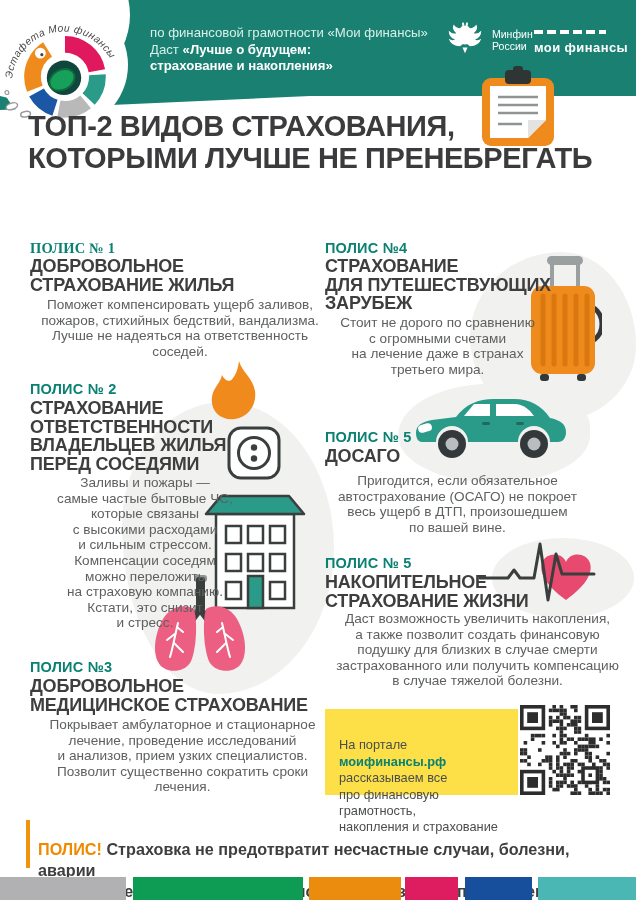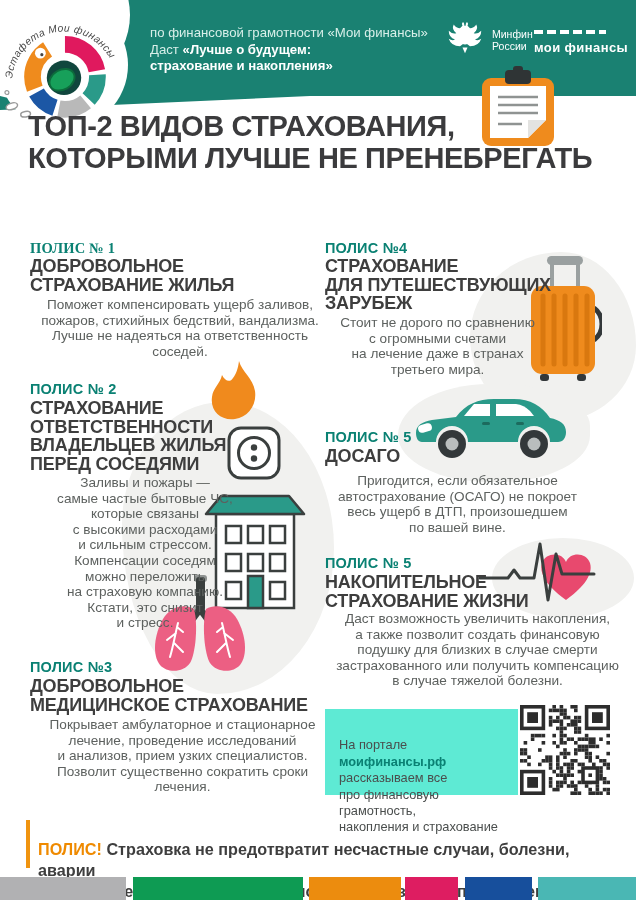--- a/index.html
+++ b/index.html
@@ -51,21 +51,21 @@
   .p4l{left:325px;top:240px;} .p4t{left:325px;top:257px;} .p4b{left:325px;top:315px;width:225px;}
   .p5l{left:325px;top:429px;} .p5t{left:325px;top:447px;} .p5b{left:325px;top:473px;width:265px;}
   .p6l{left:325px;top:555px;} .p6t{left:325px;top:573px;} .p6b{left:325px;top:611px;width:305px;}
 
   
   .flame{left:205px;top:360px;} .outlet{left:227px;top:426px;} .house{left:203px;top:492px;}
   .lungs{left:148px;top:575px;} .suitcase{left:528px;top:256px;} .car{left:412px;top:391px;}
   .heart{left:478px;top:532px;}
 
   
-  .portal-box{position:absolute;left:325px;top:709px;width:193px;height:86px;background:#5eead4;}
+  .portal-box{position:absolute;left:325px;top:709px;width:193px;height:86px;background:#fde047;}
   .portal-text{padding:12px 10px 0 14px;font-size:12.8px;line-height:16.4px;color:#4a4e4d;white-space:pre-line;}
   .portal-link{color:#0a8173;font-weight:bold;}
   .qr{position:absolute;left:520px;top:705px;width:90px;height:90px;}
 
   
   .imp-bar{position:absolute;left:26px;top:820px;width:4px;height:48px;background:#f0940f;}
   .imp-text{position:absolute;left:38px;top:818px;width:592px;font-size:16.2px;line-height:21px;
             font-weight:bold;color:#3e3e3e;white-space:pre-line;}
   .imp-label{color:#ef8a00;}
 

